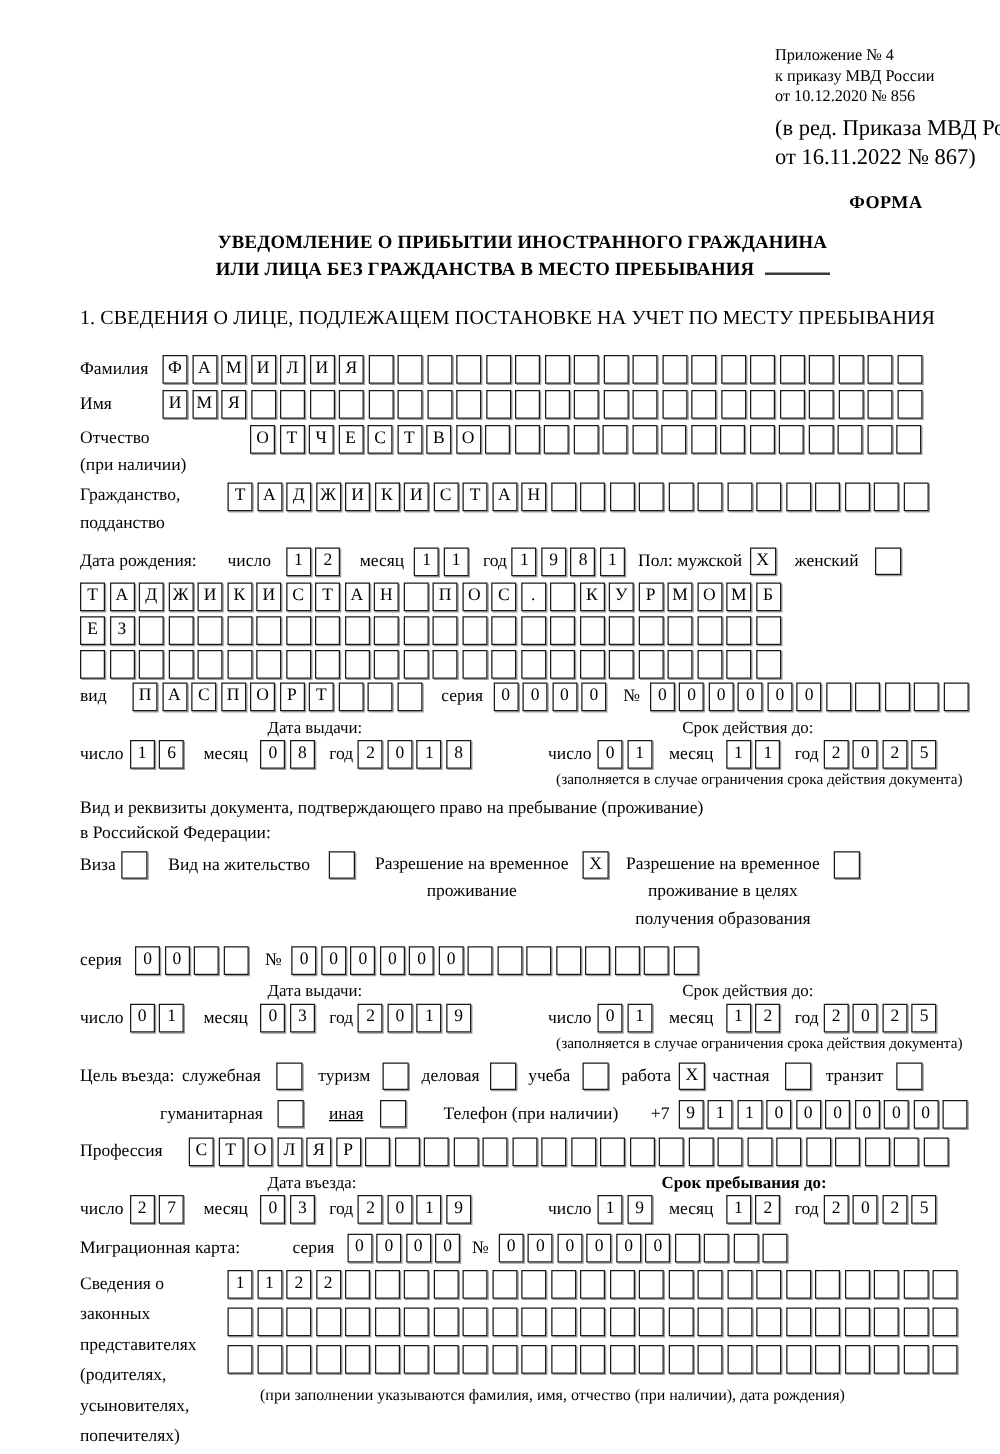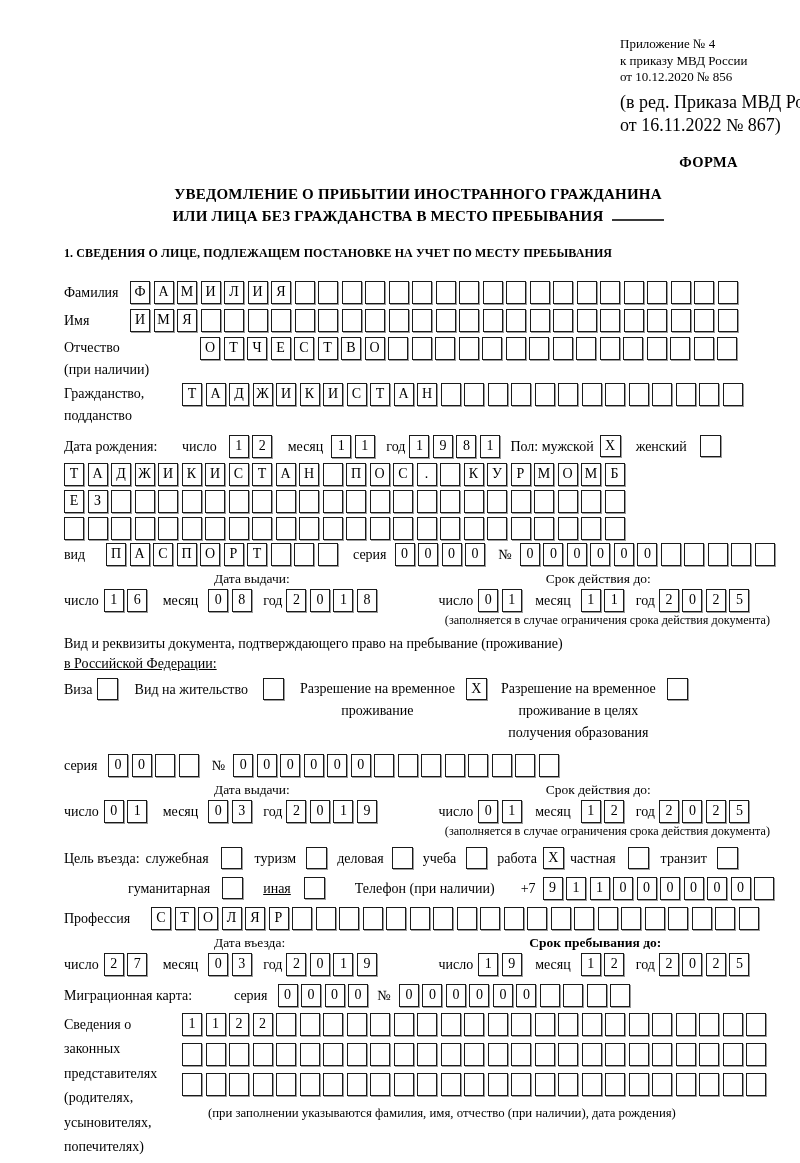--- a/index.html
+++ b/index.html
@@ -9,21 +9,21 @@
     font-family:"Liberation Serif",serif;color:#000;background:#fff;
   }
   
   .annex{margin-left:556px;font-size:13px;line-height:1.28;}
   .annex div{white-space:nowrap;}
   .annex-note{margin-top:5px;font-size:18px;line-height:1.3;}
   .forma{text-align:right;padding-right:34px;font-weight:bold;font-size:14.5px;margin-top:16px;letter-spacing:.4px;}
   
   .title{text-align:center;font-weight:bold;font-size:15px;line-height:1.5;margin-top:12px;letter-spacing:.2px;}
   .blank-line{display:inline-block;width:52px;border-bottom:2px solid #3a3a3a;height:3px;margin-left:8px;}
-  .sec{font-weight:bold;font-size:12px;margin-top:18px;letter-spacing:.1px;white-space:nowrap;}
+  .sec{font-weight:normal;font-size:16px;margin-top:18px;letter-spacing:.1px;white-space:nowrap;}
   
   .row{display:flex;align-items:flex-start;margin-top:5px;}
   .lbl{font-size:14px;line-height:23px;flex:none;white-space:nowrap;}
   .lbl2{font-size:14px;line-height:22px;flex:none;white-space:nowrap;}
   .cells{display:flex;flex:none;}
   .cell{
     width:20px;height:23px;box-sizing:border-box;flex:none;
     border:1.5px solid #1a1a1a;margin-right:3.5px;background:#fff;
     display:flex;align-items:center;justify-content:center;
     font-size:14px;line-height:1;box-shadow:1px 1px 0 #9b9b9b;
@@ -379,21 +379,21 @@
     <div class="cells" style="margin-left:4px;">
         <span class="cell">2</span>
         <span class="cell">0</span>
         <span class="cell">2</span>
         <span class="cell">5</span>
       </div>
   </div>
   <div class="note">(заполняется в случае ограничения срока действия документа)</div>
 
   <div class="para">Вид и реквизиты документа, подтверждающего право на пребывание (проживание)</div>
-  <div class="para" style="margin-top:4px;text-decoration:underline;">в Российской Федерации:</div>
+  <div class="para" style="margin-top:4px;">в Российской Федерации:</div>
 
   <div class="row" style="margin-top:6px;">
     <span class="lbl">Виза</span>
     <span class="cb" style="margin-left:4px;"></span>
     <span class="lbl" style="margin-left:17px;">Вид на жительство</span>
     <span class="cb" style="margin-left:15px;"></span>
     <div class="stack cb-mid" style="margin-left:16px;">
       <div>Разрешение на временное</div>
       <div>проживание</div>
     </div>

